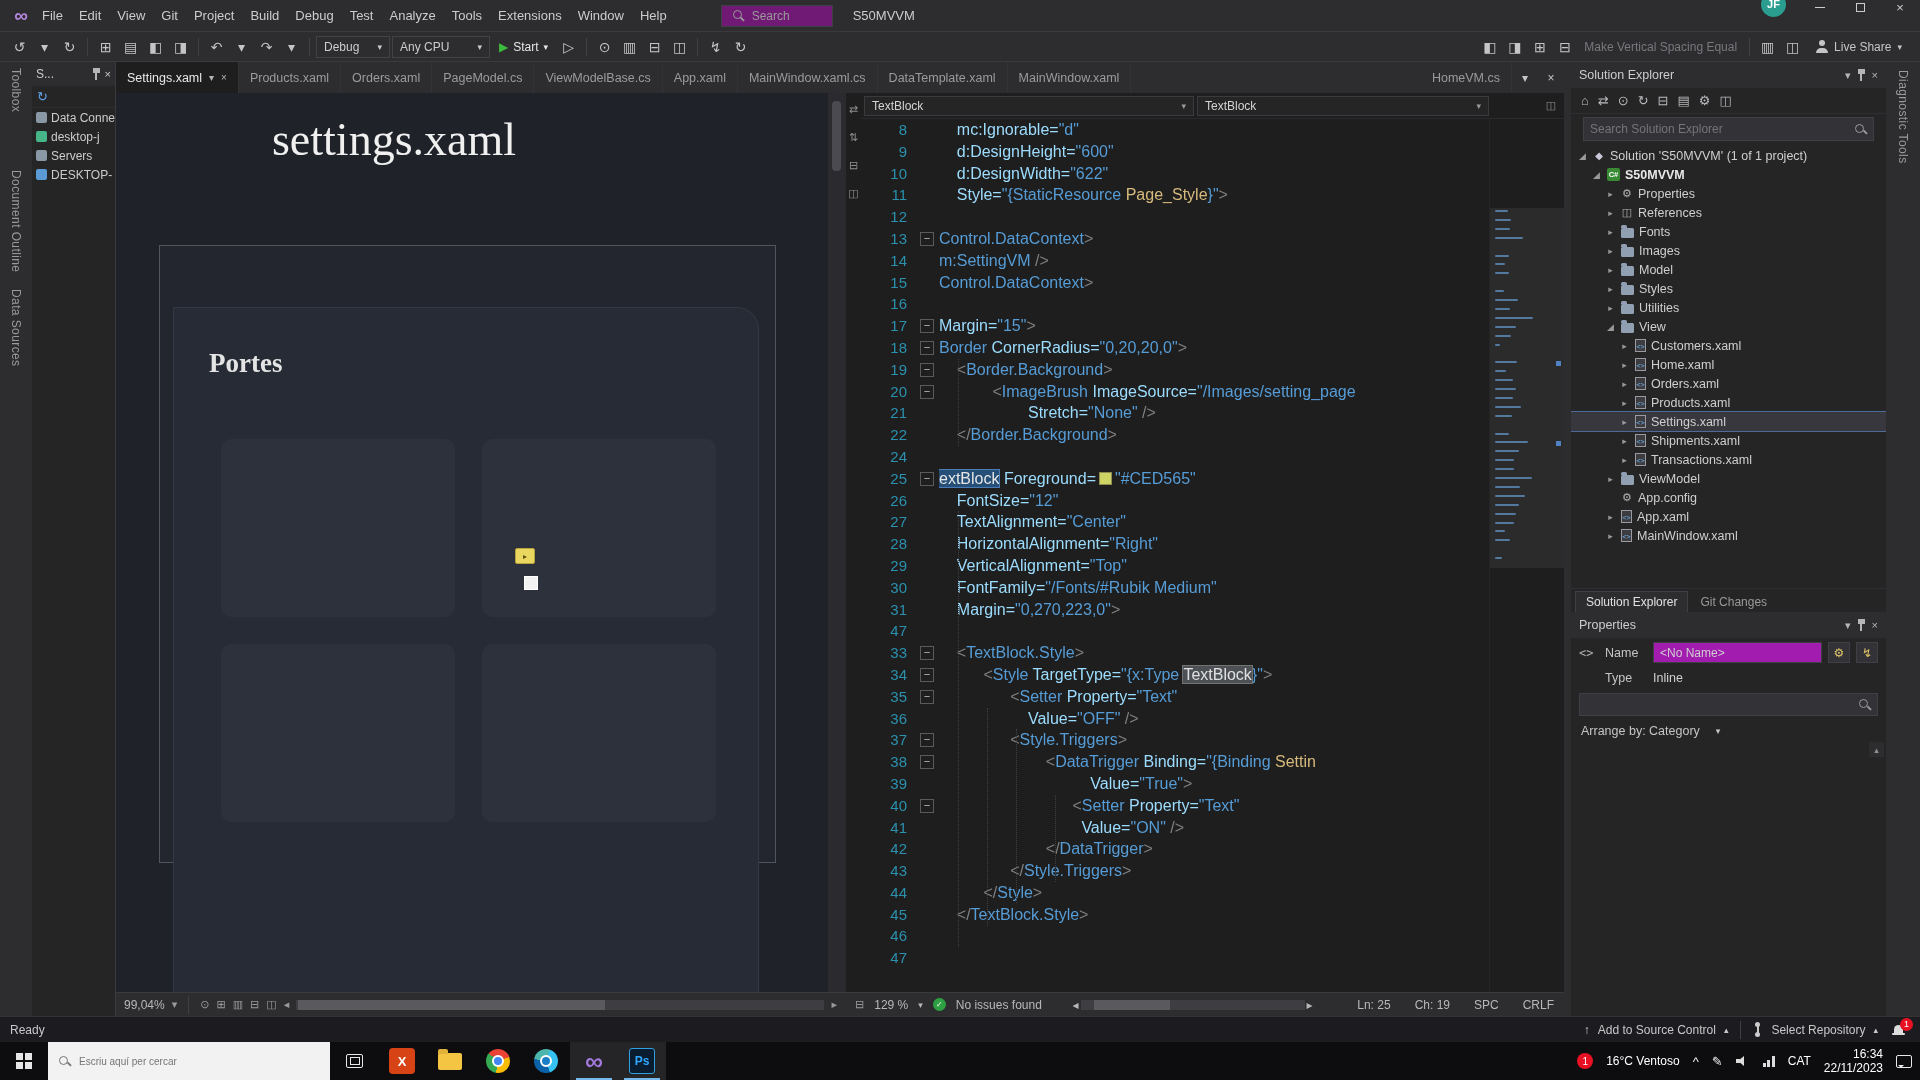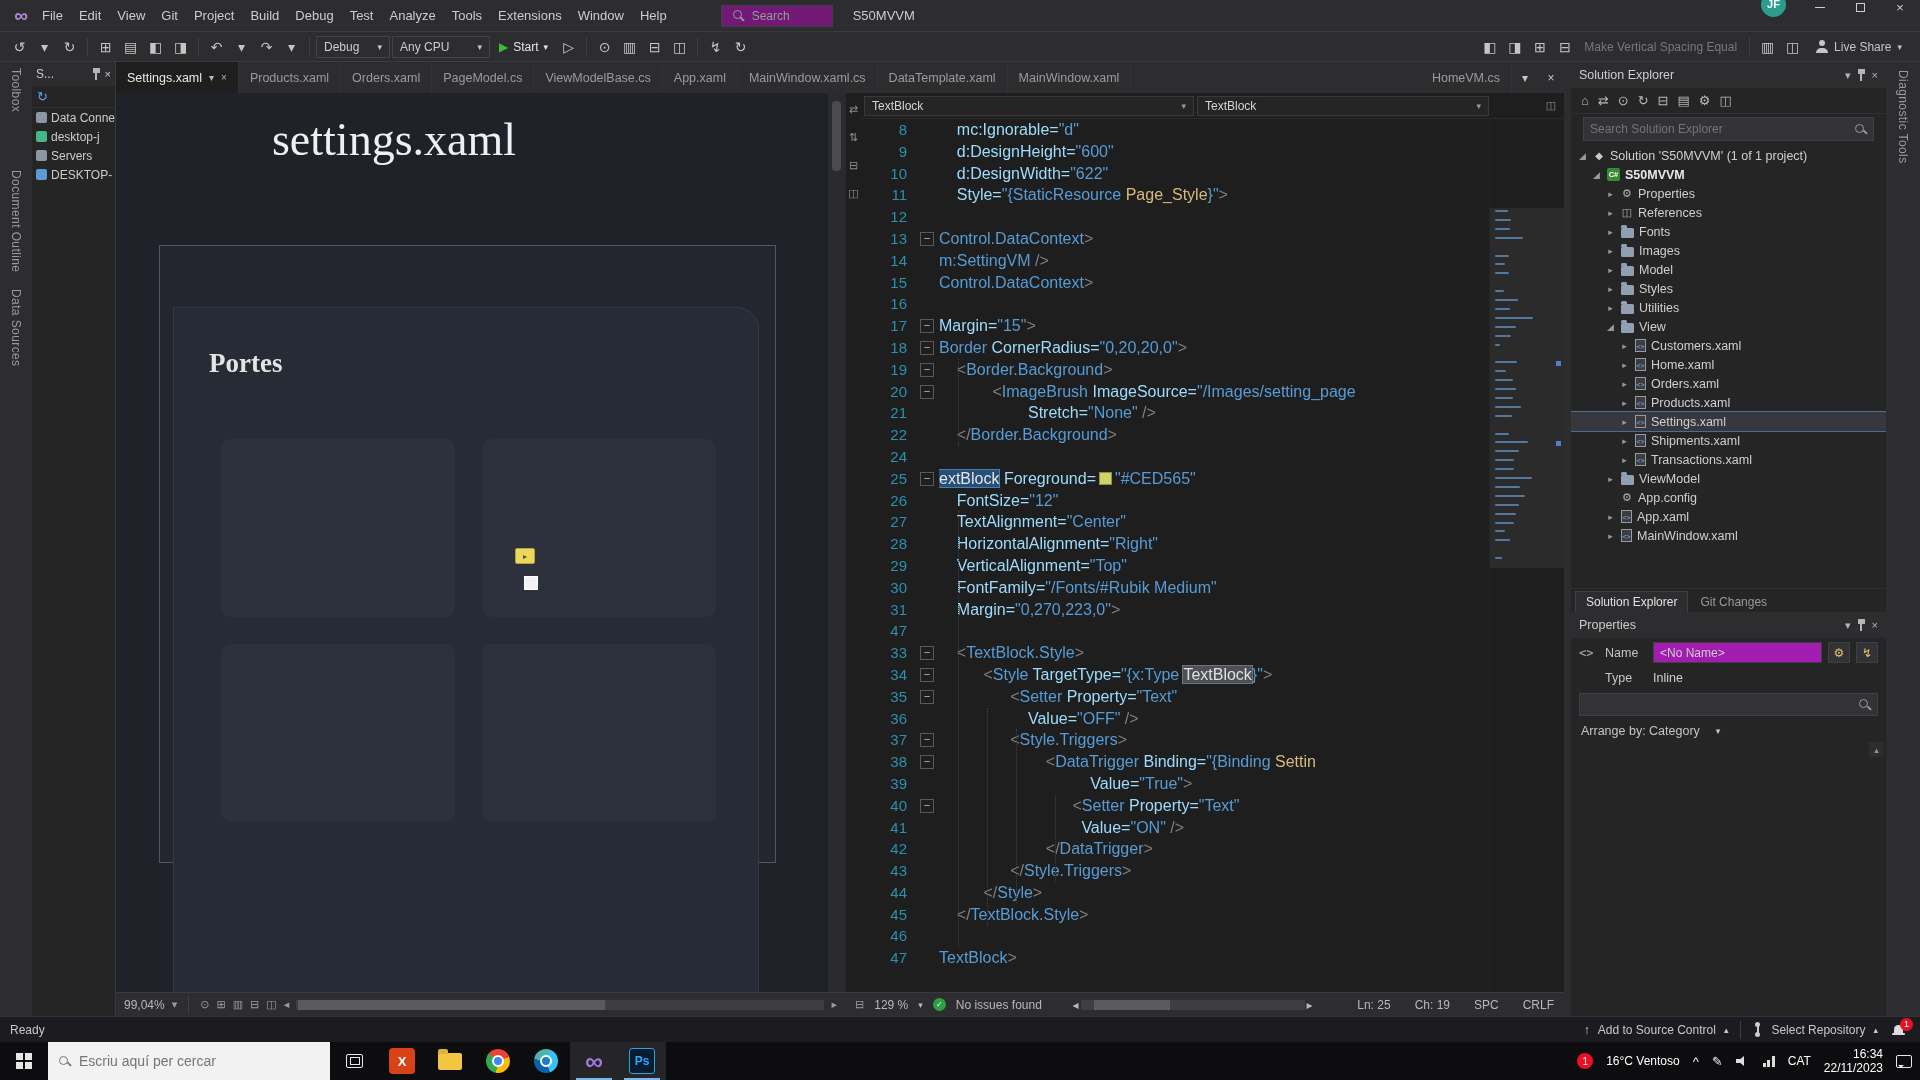--- a/index.html
+++ b/index.html
@@ -169,21 +169,21 @@
 .bell::after{content:"";position:absolute;left:0;top:9px;width:13px;height:2px;background:#ddd;border-radius:1px}
 .sb-badge{position:absolute;right:-3px;top:-4px;min-width:13px;height:13px;border-radius:7px;background:#e81123;color:#fff;font-size:9px;display:flex;align-items:center;justify-content:center;padding:0 2px}
 
 .taskbar{position:absolute;left:0;top:1042px;width:1920px;height:38px;background:#0d0d0f;display:flex;align-items:center;color:#fff}
 .cell{width:48px;height:38px;display:flex;align-items:center;justify-content:center;position:relative;flex:none}
 .cell.active{background:rgba(255,255,255,.1)}
 .cell.active::after{content:"";position:absolute;left:6px;right:6px;bottom:0;height:2px;background:#76b9ed}
 .winlogo{display:grid;grid-template-columns:7px 7px;grid-template-rows:7px 7px;gap:1.5px}
 .winlogo i{background:#e6e6e6;display:block}
 .tk-search{width:282px;height:38px;background:#f2f2f2;display:flex;align-items:center;gap:8px;padding:0 10px;flex:none}
-.tk-search input{flex:1;border:none;outline:none;background:transparent;font-size:14px;color:#444}
+.tk-search input{flex:1;border:none;outline:none;background:transparent;font-size:10px;color:#444}
 .mag{position:relative;width:13px;height:13px;flex:none}
 .mag::before{content:"";position:absolute;left:1px;top:1px;width:7px;height:7px;border:1.5px solid #777;border-radius:50%}
 .mag::after{content:"";position:absolute;left:8.5px;top:8.5px;width:4.5px;height:1.5px;background:#777;transform:rotate(45deg)}
 .mag.light::before{border-color:#9a9a9a}.mag.light::after{background:#9a9a9a}
 .tview{width:17px;height:14px;border:1.5px solid #e8e8e8;border-radius:2px;position:relative}
 .tview::after{content:"";position:absolute;left:3px;top:2px;width:8px;height:6px;border:1.5px solid #e8e8e8}
 .appx{width:26px;height:26px;border-radius:4px;background:#d84315;color:#fff;font-weight:bold;font-size:13px;display:flex;align-items:center;justify-content:center}
 .appx::before{content:"X"}
 .tkfolder{position:relative;width:24px;height:17px;background:#f4c542;border-radius:2px}
 .tkfolder::before{content:"";position:absolute;top:-4px;left:0;width:10px;height:5px;background:#e0b23a;border-radius:2px 2px 0 0}
@@ -449,21 +449,21 @@
           <div class="cl"><span class="cl-num">37</span><span class="cl-fold has"></span><span class="cl-tx" style="padding-left: 8ch;"><span class="tk-p">&lt;</span><span class="tk-t">Style.Triggers</span><span class="tk-p">&gt;</span></span></div>
           <div class="cl"><span class="cl-num">38</span><span class="cl-fold has"></span><span class="cl-tx" style="padding-left: 12ch;"><span class="tk-p">&lt;</span><span class="tk-t">DataTrigger </span><span class="tk-a">Binding=</span><span class="tk-s">"{Binding </span><span class="tk-y">Settin</span></span></div>
           <div class="cl"><span class="cl-num">39</span><span class="cl-fold"></span><span class="cl-tx" style="padding-left: 17ch;"><span class="tk-a">Value=</span><span class="tk-s">"True"</span><span class="tk-p">&gt;</span></span></div>
           <div class="cl"><span class="cl-num">40</span><span class="cl-fold has"></span><span class="cl-tx" style="padding-left: 15ch;"><span class="tk-p">&lt;</span><span class="tk-t">Setter </span><span class="tk-a">Property=</span><span class="tk-s">"Text"</span></span></div>
           <div class="cl"><span class="cl-num">41</span><span class="cl-fold"></span><span class="cl-tx" style="padding-left: 16ch;"><span class="tk-a">Value=</span><span class="tk-s">"ON"</span><span class="tk-p"> /&gt;</span></span></div>
           <div class="cl"><span class="cl-num">42</span><span class="cl-fold"></span><span class="cl-tx" style="padding-left: 12ch;"><span class="tk-p">&lt;/</span><span class="tk-t">DataTrigger</span><span class="tk-p">&gt;</span></span></div>
           <div class="cl"><span class="cl-num">43</span><span class="cl-fold"></span><span class="cl-tx" style="padding-left: 8ch;"><span class="tk-p">&lt;/</span><span class="tk-t">Style.Triggers</span><span class="tk-p">&gt;</span></span></div>
           <div class="cl"><span class="cl-num">44</span><span class="cl-fold"></span><span class="cl-tx" style="padding-left: 5ch;"><span class="tk-p">&lt;/</span><span class="tk-t">Style</span><span class="tk-p">&gt;</span></span></div>
           <div class="cl"><span class="cl-num">45</span><span class="cl-fold"></span><span class="cl-tx" style="padding-left: 2ch;"><span class="tk-p">&lt;/</span><span class="tk-t">TextBlock.Style</span><span class="tk-p">&gt;</span></span></div>
           <div class="cl"><span class="cl-num">46</span><span class="cl-fold"></span><span class="cl-tx" style="padding-left: 0ch;"></span></div>
-          <div class="cl"><span class="cl-num">47</span><span class="cl-fold"></span><span class="cl-tx" style="padding-left: 0ch;"><span class="tk-t">TextBlock</span><span class="tk-p">&gt;</span></span></div>
+          <div class="cl"><span class="cl-num">47</span><span class="cl-fold"></span></div>
         </div>
     </div>
     <div class="minimap">
       <div class="mm-view"></div>
       <div>
           <div class="mm-bar" style="top: 91px; width: 13.32px;"></div>
           <div class="mm-bar" style="top: 99.9px; width: 16.2px;"></div>
           <div class="mm-bar" style="top: 108.8px; width: 15.48px;"></div>
           <div class="mm-bar" style="top: 117.7px; width: 27.72px;"></div>
           <div class="mm-bar" style="top: 135.5px; width: 14.4px;"></div>

